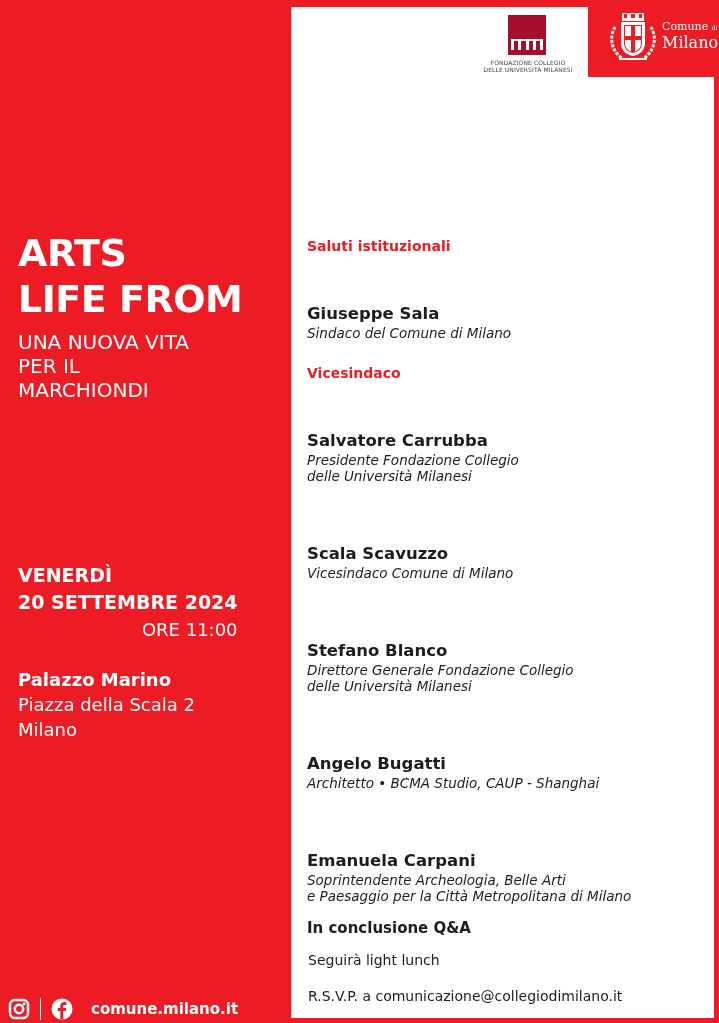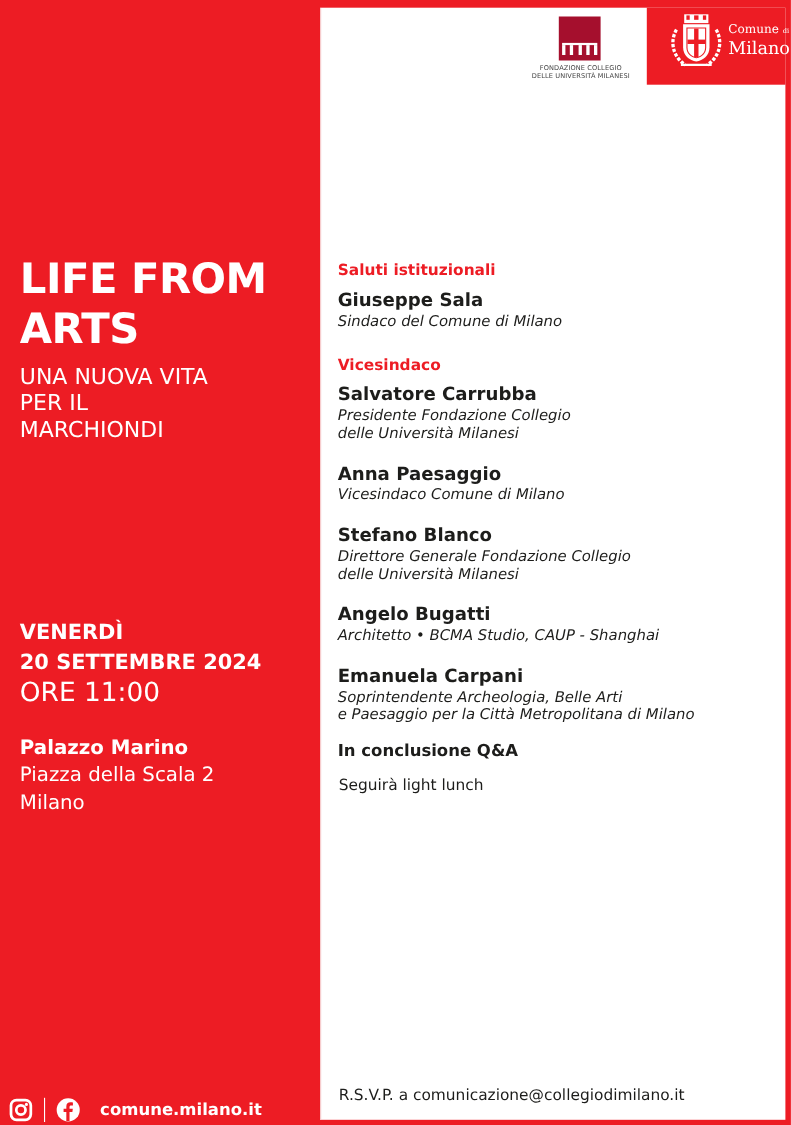--- a/index.html
+++ b/index.html
@@ -53,37 +53,37 @@
   }
   .subtitle {
     position: absolute; left: 18px; top: 330px; width: 270px;
     color: #fff; font-weight: normal; font-size: 20px; line-height: 24px;
   }
   .date {
     position: absolute; left: 18px; top: 562px; color: #fff;
     font-size: 19px; line-height: 27px;
   }
   .date .b { font-weight: bold; }
-  .date .time { font-weight: normal; font-size: 24px; }
+  .date .time { font-weight: normal; font-size: 18px; text-align: right; }
   .venue {
     position: absolute; left: 18px; top: 667px; color: #fff;
     font-size: 18px; line-height: 25px;
   }
   .venue .b { font-weight: bold; font-size: 18px; }
   .social {
     position: absolute; left: 8px; top: 997px; height: 24px;
     display: flex; align-items: center; color: #fff;
   }
   .social .sep { width: 1px; height: 22px; background: #fff; margin: 0 10px; }
   .social .site { margin-left: 18px; font-weight: bold; font-size: 15px; }
 
   
   .program { position: absolute; left: 307px; top: 236px; width: 400px; color: #1a1a1a; }
   .section-h { color: #ED1C24; font-weight: bold; font-size: 14px; line-height: 20px; }
-  .name { font-weight: bold; font-size: 16.5px; line-height: 22px; color: #1d1d1b; }
+  .name { font-weight: bold; font-size: 16.5px; line-height: 22px; color: #1d1d1b; margin-top: 41px; }
   .role { font-style: italic; font-size: 13.5px; line-height: 16px; color: #1d1d1b; }
   .gap-s { height: 6px; }
   .gap-m { height: 18px; }
   .qa { font-weight: bold; font-size: 15px; line-height: 20px; color: #1d1d1b; }
   .lunch { font-size: 14px; line-height: 20px; color: #1d1d1b; margin-left: 1px; }
   .rsvp {
     position: absolute; left: 308px; top: 988px; font-size: 14px; color: #1d1d1b;
   }
 </style>
 </head>
@@ -126,22 +126,22 @@
     <rect x="26" y="17" width="4" height="26" fill="#ED1C24"></rect>
     <rect x="20" y="27" width="16" height="4" fill="#ED1C24"></rect>
   </svg>
   <div class="comune-text">
     <div class="l1"><span>Comune</span> <small>di</small></div>
     <div class="l2">Milano</div>
   </div>
 </div>
 
 <div class="title">
+  <div>ARTS</div>
   <div>LIFE FROM</div>
-  <div>ARTS</div>
 </div>
 <div class="subtitle">
   <div>UNA NUOVA VITA</div>
   <div>PER IL</div>
   <div>MARCHIONDI</div>
 </div>
 <div class="date">
   <div class="b">VENERDÌ</div>
   <div class="b">20 SETTEMBRE 2024</div>
   <div class="time">ORE 11:00</div>
@@ -177,21 +177,21 @@
   <div class="section-h">Vicesindaco</div>
   <div class="gap-s"></div>
 
   <div>
     <div class="name">Salvatore Carrubba</div>
     <div class="role">Presidente Fondazione Collegio</div>
     <div class="role">delle Università Milanesi</div>
   </div>
   <div class="gap-m"></div>
   <div>
-    <div class="name">Anna Paesaggio</div>
+    <div class="name">Scala Scavuzzo</div>
     <div class="role">Vicesindaco Comune di Milano</div>
   </div>
   <div class="gap-m"></div>
   <div>
     <div class="name">Stefano Blanco</div>
     <div class="role">Direttore Generale Fondazione Collegio</div>
     <div class="role">delle Università Milanesi</div>
   </div>
   <div class="gap-m"></div>
   <div>

